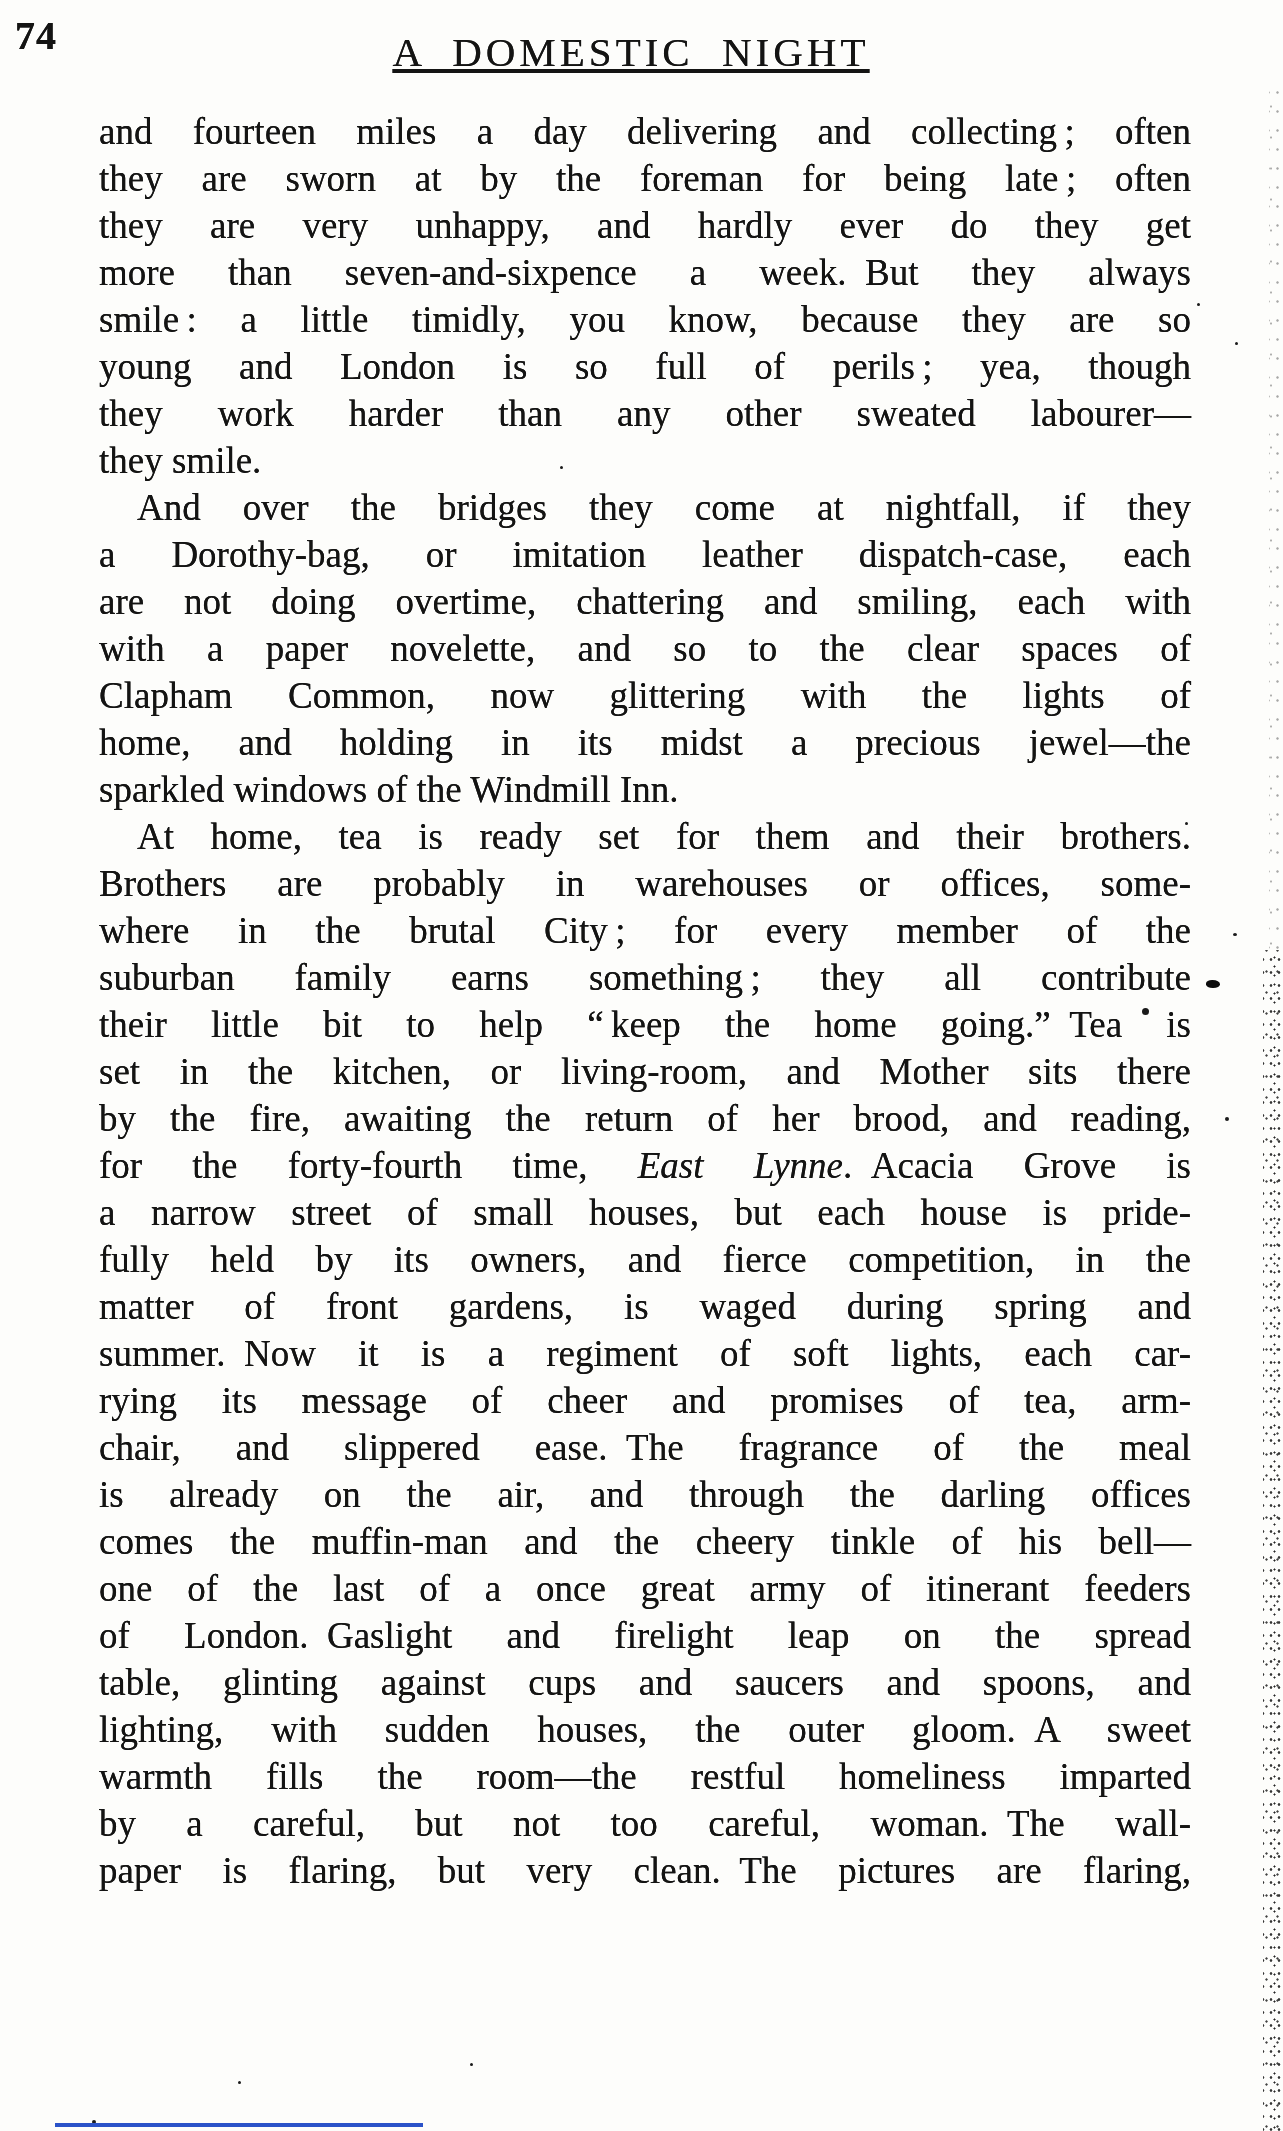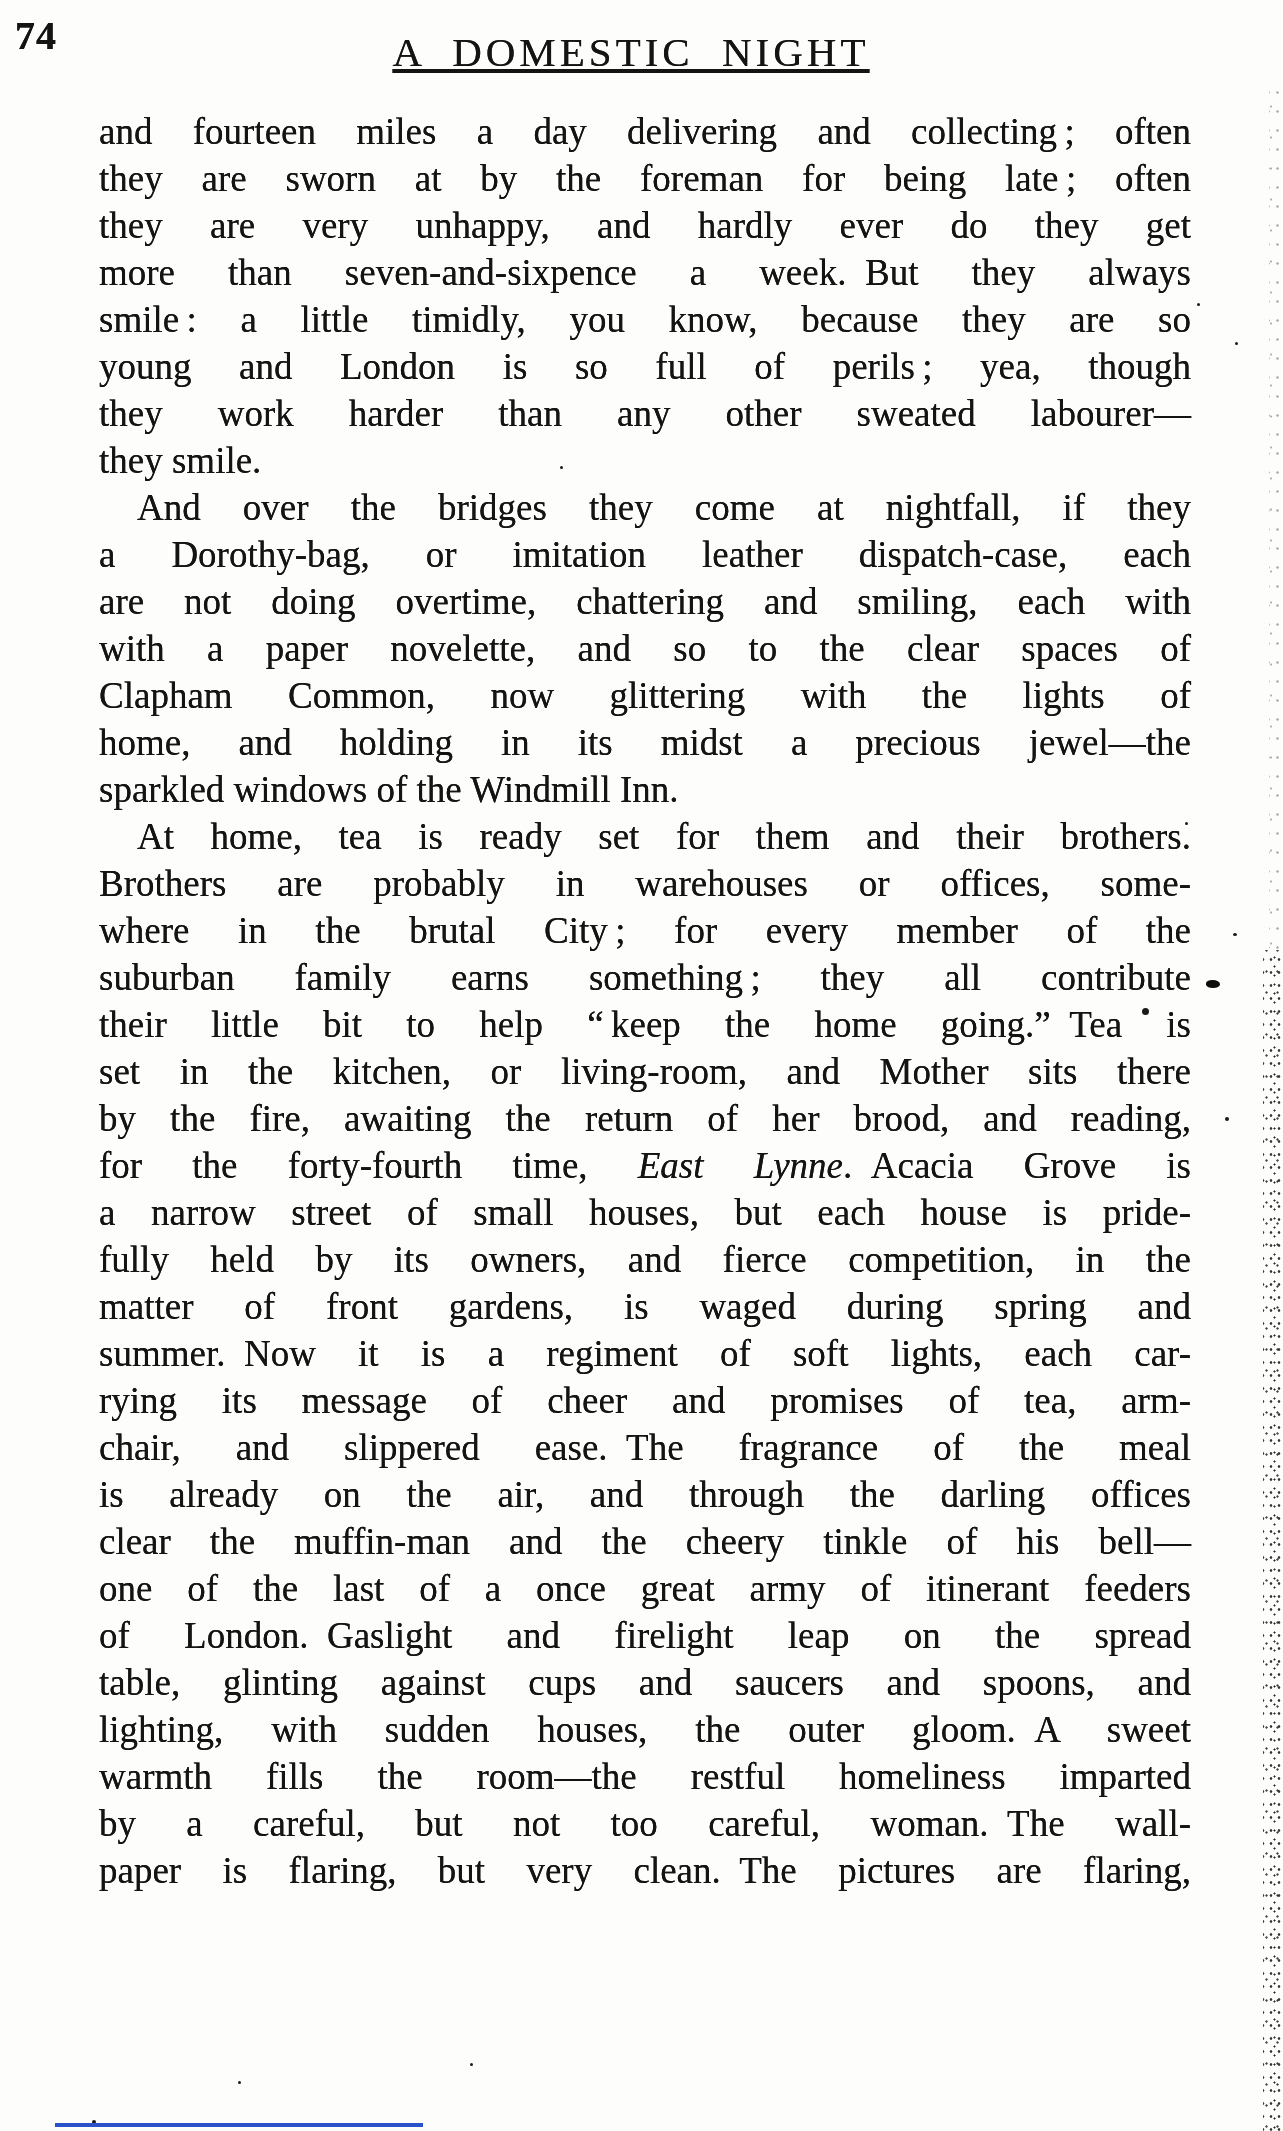--- a/index.html
+++ b/index.html
@@ -105,21 +105,21 @@
       <div class="line">set in the kitchen, or living-room, and Mother sits there</div>
       <div class="line">by the fire, awaiting the return of her brood, and reading,</div>
       <div class="line"><span>for the forty-fourth time, </span><span class="italic">East Lynne</span><span>. Acacia Grove is</span></div>
       <div class="line">a narrow street of small houses, but each house is pride-</div>
       <div class="line">fully held by its owners, and fierce competition, in the</div>
       <div class="line">matter of front gardens, is waged during spring and</div>
       <div class="line">summer. Now it is a regiment of soft lights, each car-</div>
       <div class="line">rying its message of cheer and promises of tea, arm-</div>
       <div class="line">chair, and slippered ease. The fragrance of the meal</div>
       <div class="line">is already on the air, and through the darling offices</div>
-      <div class="line">clear the muffin-man and the cheery tinkle of his bell—</div>
+      <div class="line">comes the muffin-man and the cheery tinkle of his bell—</div>
       <div class="line">one of the last of a once great army of itinerant feeders</div>
       <div class="line">of London. Gaslight and firelight leap on the spread</div>
       <div class="line">table, glinting against cups and saucers and spoons, and</div>
       <div class="line">lighting, with sudden houses, the outer gloom. A sweet</div>
       <div class="line">warmth fills the room—the restful homeliness imparted</div>
       <div class="line">by a careful, but not too careful, woman. The wall-</div>
       <div class="line">paper is flaring, but very clean. The pictures are flaring,</div>
     </div>
 
   </div>

